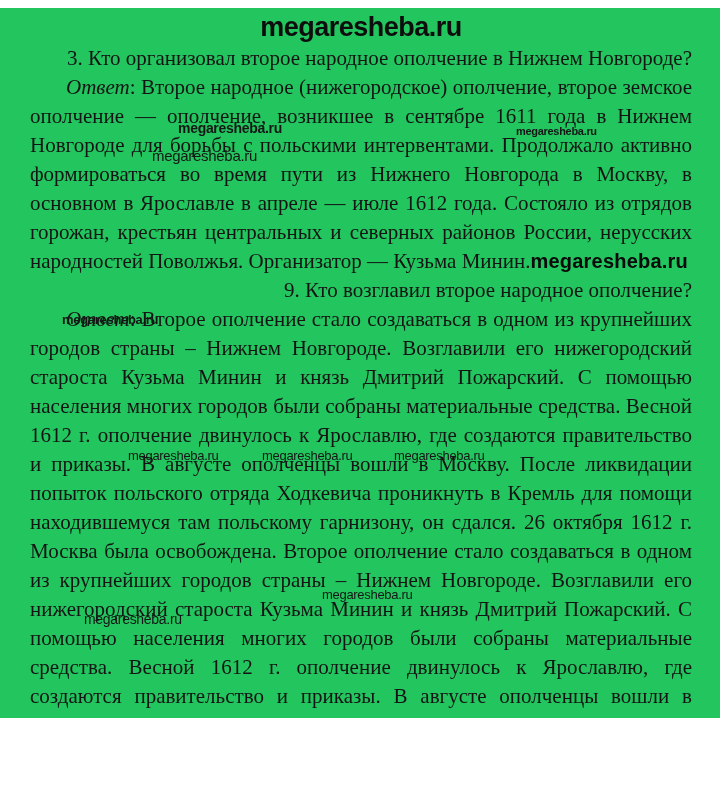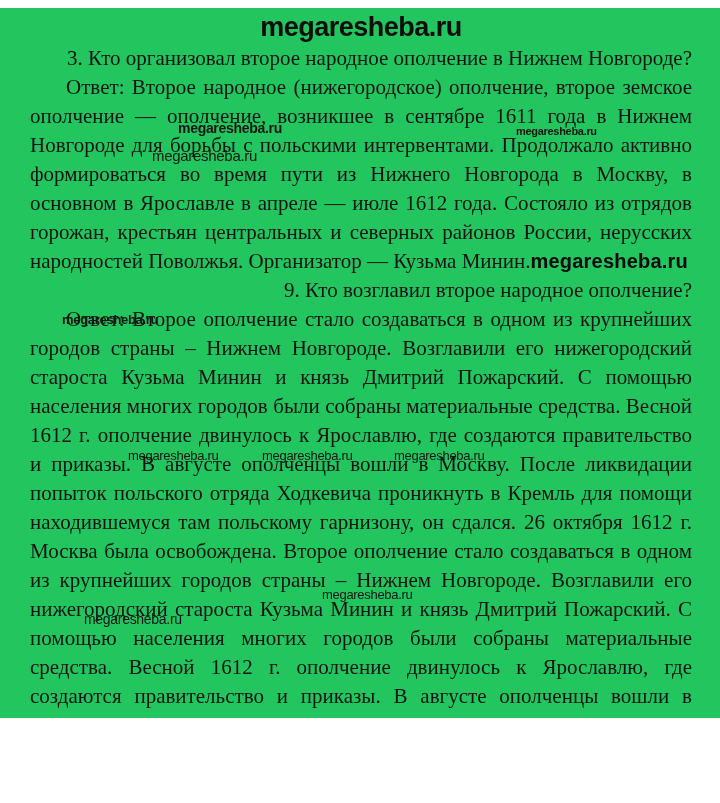--- a/index.html
+++ b/index.html
@@ -23,21 +23,21 @@
     margin:0;
     font:21px/29px "Liberation Serif", serif;
     color:#141414;
     text-align:right;
   }
   .q{ text-indent:36px; }
   .para{
     text-align:justify;
     text-indent:36px;
   }
-  .ans-label{ }
+  .ans-label{ font-style:italic; }
   .wm-inline{
     font:700 20px/20px "Liberation Sans", sans-serif;
     letter-spacing:0.2px;
     white-space:nowrap;
     color:#0a0a0a;
   }
   .wm-layer{ position:absolute; inset:0; pointer-events:none; }
   .wm{
     position:absolute;
     font-family:"Liberation Sans", sans-serif;

